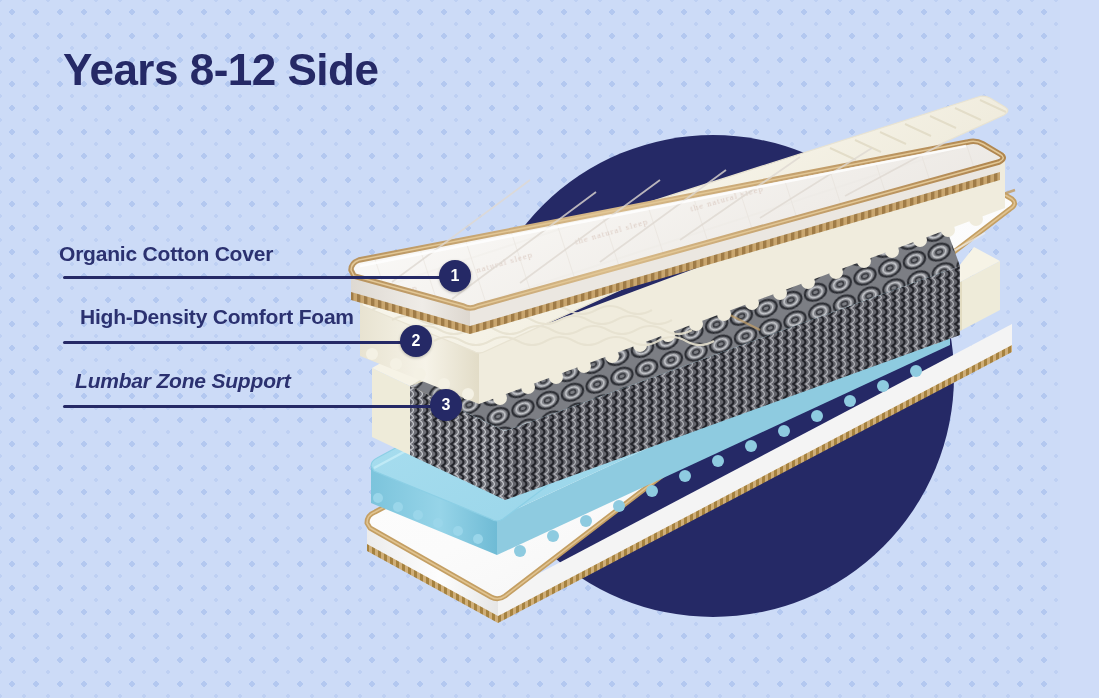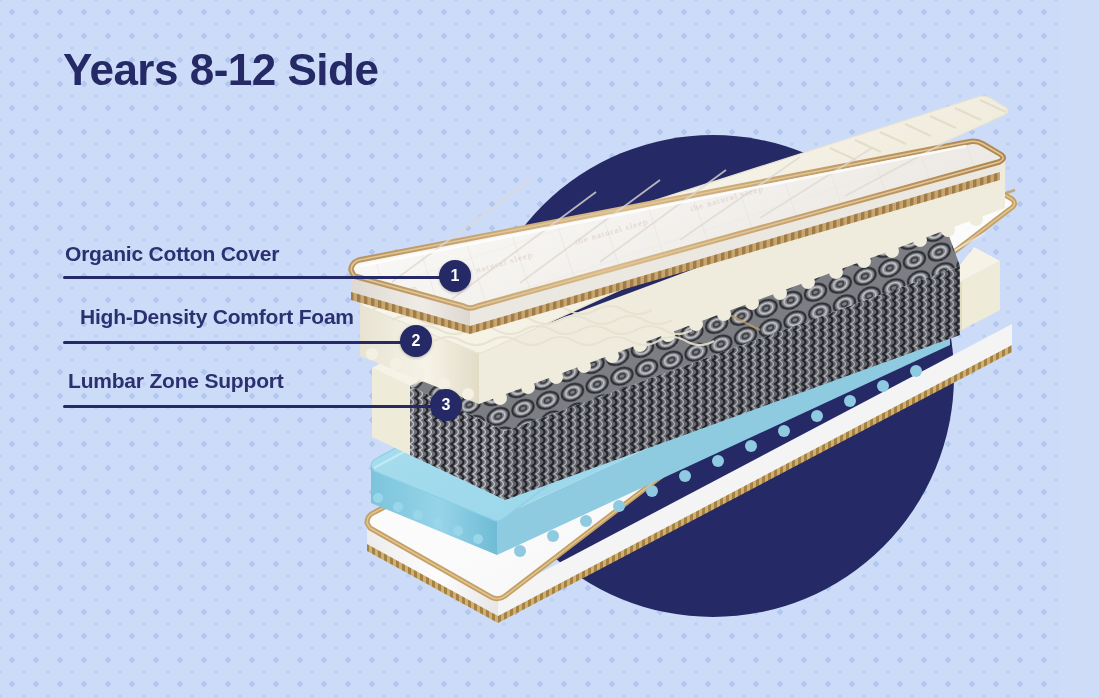--- a/index.html
+++ b/index.html
@@ -348,30 +348,30 @@
         </g>
 
         <path d="M360 266 L966 146" stroke="#ffffff" stroke-width="2.6" opacity=".85"></path>
       </g>
     </svg>
   </div>
 
   <div class="page-title">Years 8-12 Side</div>
 
   <div class="callout">
-    <div class="label" style="left:65px;top:242px;">Organic Cotton Cover</div>
+    <div class="label" style="left:59px;top:242px;">Organic Cotton Cover</div>
     <div class="leader" style="left:63px;top:276px;width:382px;"></div>
     <div class="badge" style="left:439px;top:260px;">1</div>
   </div>
 
   <div class="callout">
     <div class="label" style="left:80px;top:305px;">High-Density Comfort Foam</div>
     <div class="leader" style="left:63px;top:341px;width:341px;"></div>
     <div class="badge" style="left:400px;top:325px;">2</div>
   </div>
 
   <div class="callout">
-    <div class="label" style="left:68px;top:369px;">Lumbar Zone Support</div>
+    <div class="label" style="left:75px;top:369px;font-style:italic;">Lumbar Zone Support</div>
     <div class="leader" style="left:63px;top:405px;width:370px;"></div>
     <div class="badge" style="left:430px;top:389px;">3</div>
   </div>
 
 </div>
 
 </body></html>

